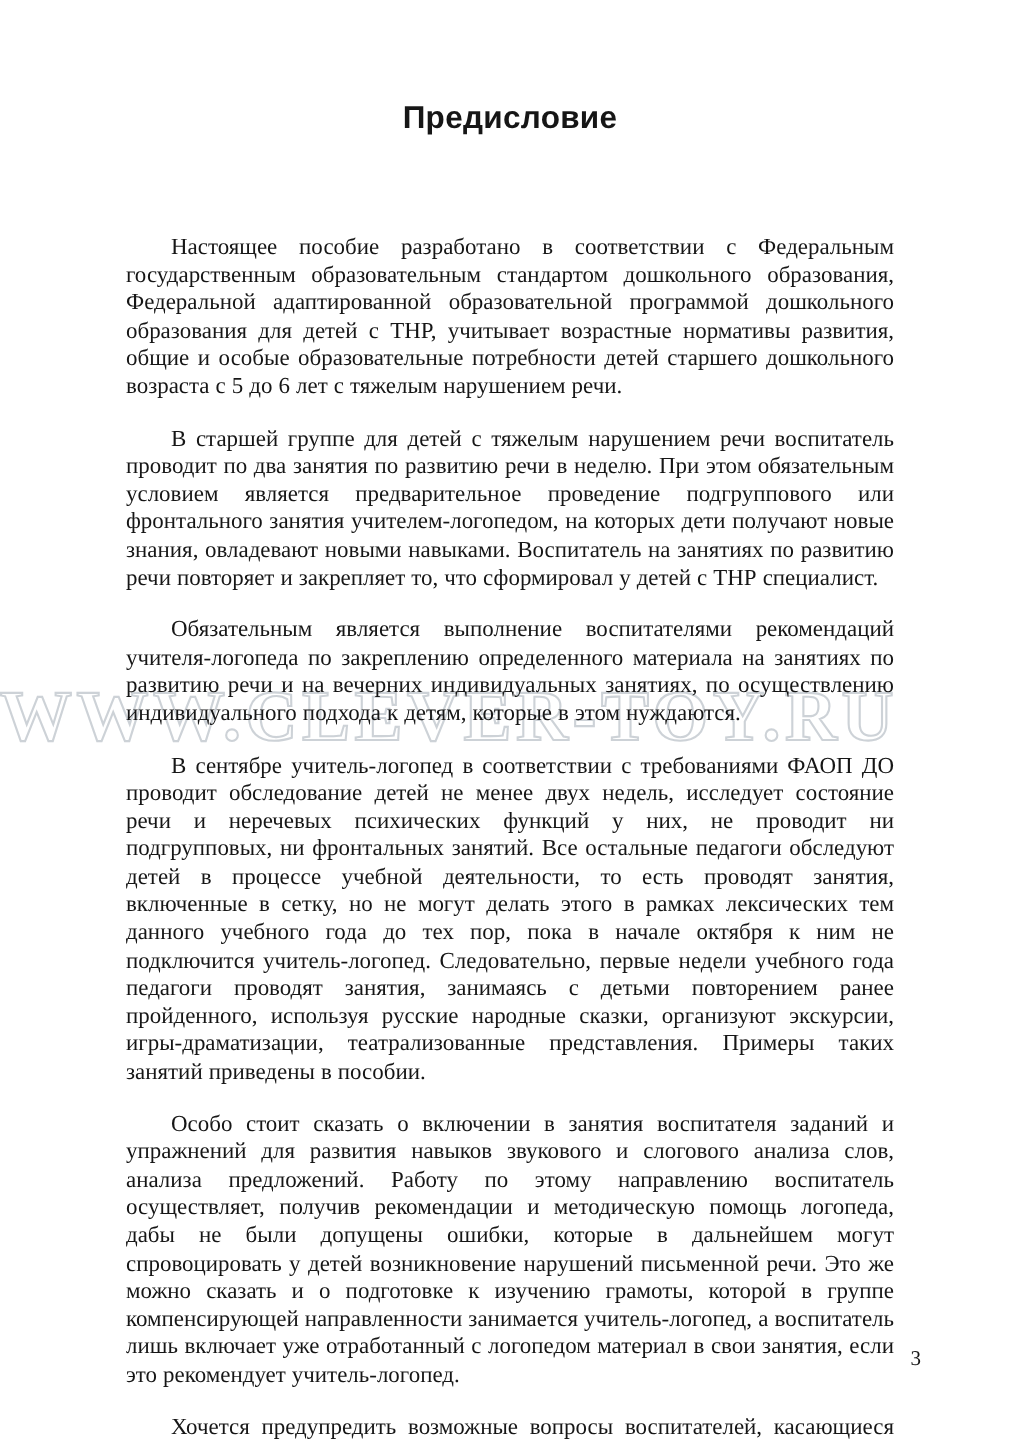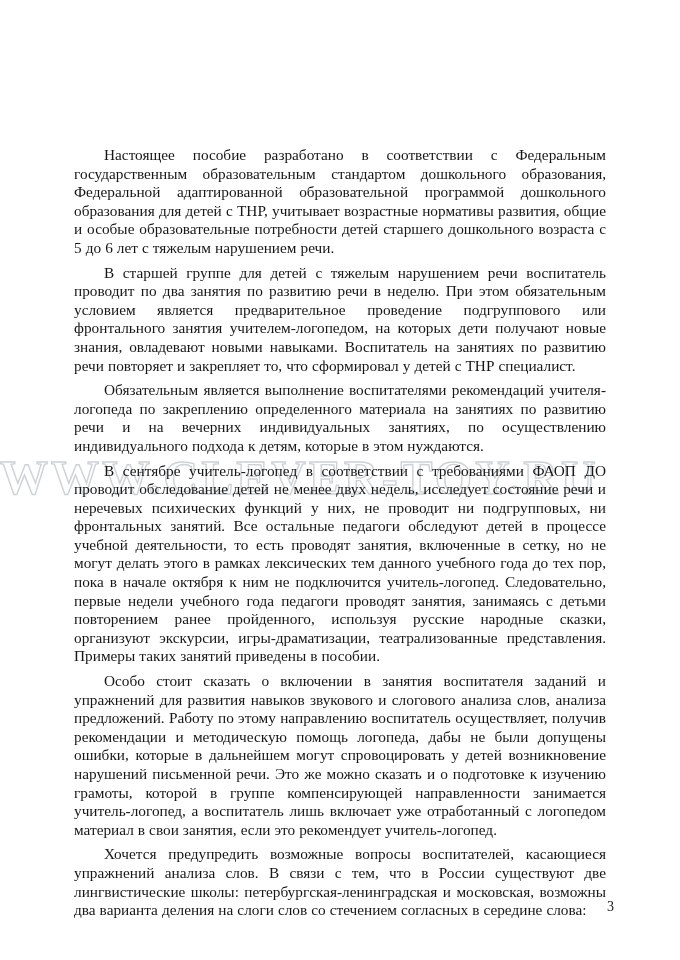--- a/index.html
+++ b/index.html
@@ -41,21 +41,21 @@
     width:544px;
     font-size:15.3px;
     line-height:18.6px;
     text-align:justify;
     text-justify:inter-word;
     hyphens:auto;
     -webkit-hyphens:auto;
     word-spacing:0.2px;
   }
   .body-text p{
-    margin:6px;
+    margin:16px;
     padding:0;
     text-indent:30px;
   }
   .watermark{
     position:absolute;
     top:450px;
     left:0;
     width:680px;
     text-align:left;
     white-space:nowrap;
@@ -75,20 +75,21 @@
     right:66px;
     font-size:14px;
     color:var(--text);
   }
 </style>
 </head>
 <body>
 
 <div class="page">
 
+  <h1 class="title">Предисловие</h1>
 
   <div class="watermark">WWW.CLEVER-TOY.RU</div>
 
   <div class="body-text">
       <p>Настоящее пособие разработано в соответствии с Федеральным государственным образовательным стандартом дошкольного образования, Федеральной адаптированной образовательной программой дошкольного образования для детей с ТНР, учитывает возрастные нормативы развития, общие и особые образовательные потребности детей старшего дошкольного возраста с 5 до 6 лет с тяжелым нарушением речи.</p>
       <p>В старшей группе для детей с тяжелым нарушением речи воспитатель проводит по два занятия по развитию речи в неделю. При этом обязательным условием является предварительное проведение подгруппового или фронтального занятия учителем-логопедом, на которых дети получают новые знания, овладевают новыми навыками. Воспитатель на занятиях по развитию речи повторяет и закрепляет то, что сформировал у детей с ТНР специалист.</p>
       <p>Обязательным является выполнение воспитателями рекомендаций учителя-логопеда по закреплению определенного материала на занятиях по развитию речи и на вечерних индивидуальных занятиях, по осуществлению индивидуального подхода к детям, которые в этом нуждаются.</p>
       <p>В сентябре учитель-логопед в соответствии с требованиями ФАОП ДО проводит обследование детей не менее двух недель, исследует состояние речи и неречевых психических функций у них, не проводит ни подгрупповых, ни фронтальных занятий. Все остальные педагоги обследуют детей в процессе учебной деятельности, то есть проводят занятия, включенные в сетку, но не могут делать этого в рамках лексических тем данного учебного года до тех пор, пока в начале октября к ним не подключится учитель-логопед. Следовательно, первые недели учебного года педагоги проводят занятия, занимаясь с детьми повторением ранее пройденного, используя русские народные сказки, организуют экскурсии, игры-драматизации, театрализованные представления. Примеры таких занятий приведены в пособии.</p>
       <p>Особо стоит сказать о включении в занятия воспитателя заданий и упражнений для развития навыков звукового и слогового анализа слов, анализа предложений. Работу по этому направлению воспитатель осуществляет, получив рекомендации и методическую помощь логопеда, дабы не были допущены ошибки, которые в дальнейшем могут спровоцировать у детей возникновение нарушений письменной речи. Это же можно сказать и о подготовке к изучению грамоты, которой в группе компенсирующей направленности занимается учитель-логопед, а воспитатель лишь включает уже отработанный с логопедом материал в свои занятия, если это рекомендует учитель-логопед.</p>
       <p>Хочется предупредить возможные вопросы воспитателей, касающиеся упражнений анализа слов. В связи с тем, что в России существуют две лингвистические школы: петербургская-ленинградская и московская, возможны два варианта деления на слоги слов со стечением согласных в середине слова:</p>

